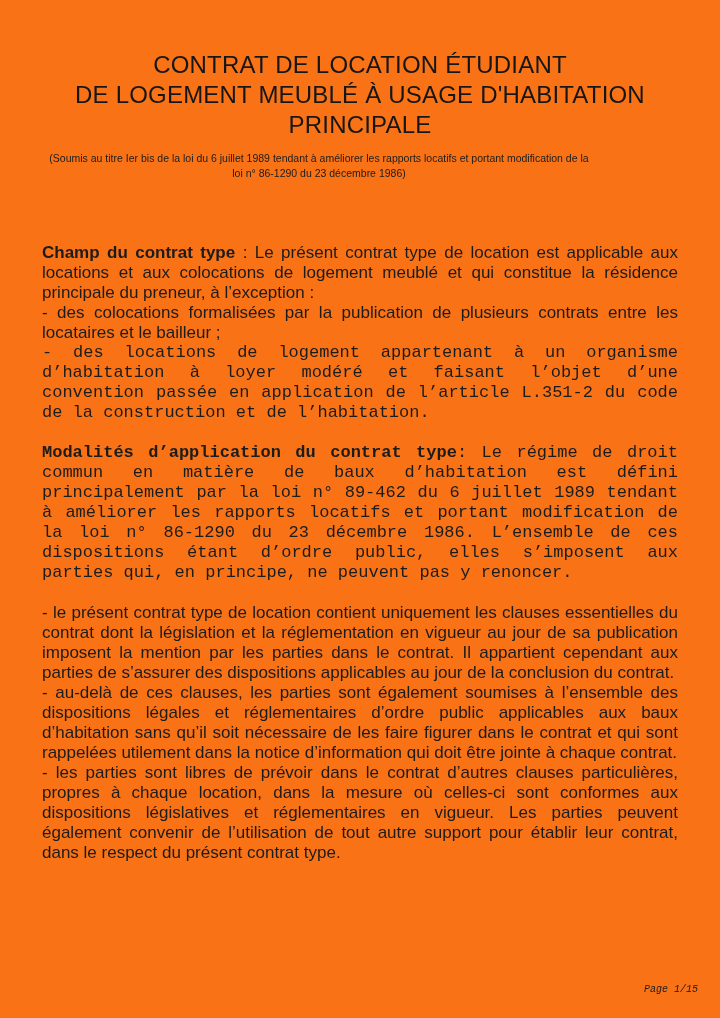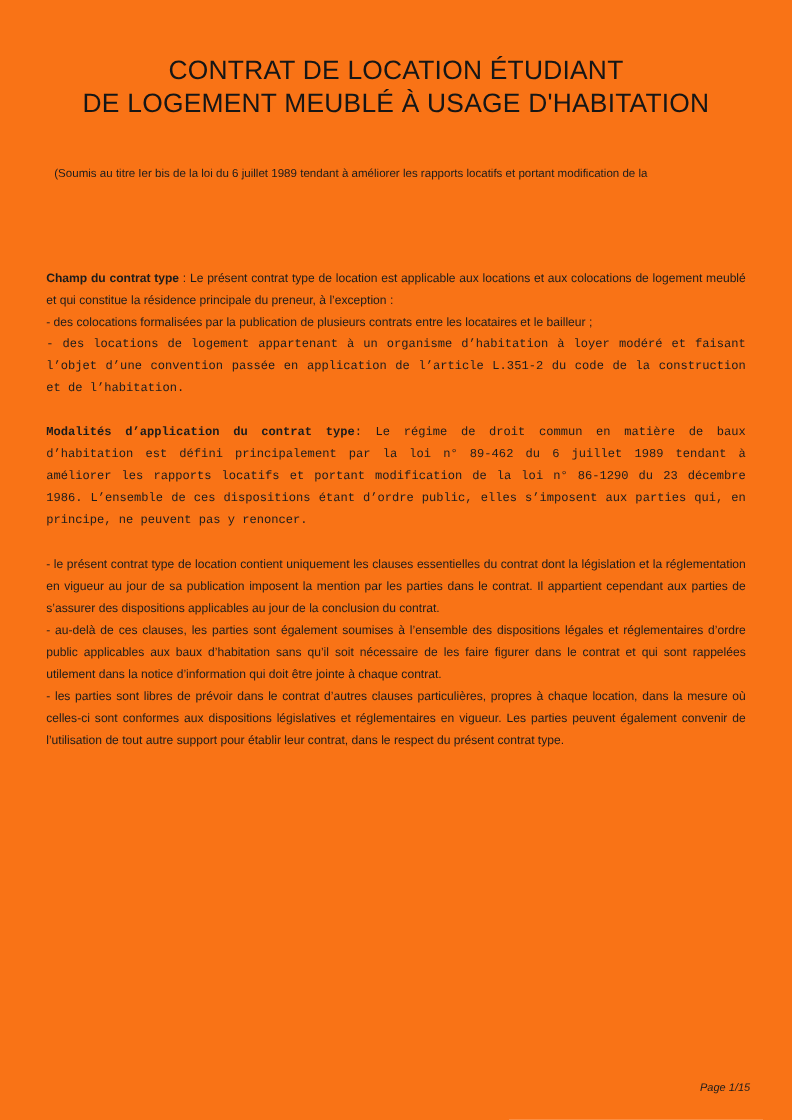--- a/index.html
+++ b/index.html
@@ -42,49 +42,52 @@
     text-align: center;
     font-size: 10.5px;
     line-height: 15px;
     color: #1c1c1c;
   }
   .doc-body {
     position: absolute;
     left: 42px;
     top: 243px;
     width: 636px;
-    font-size: 11px;
+    font-size: 17px;
     line-height: 20px;
     text-align: justify;
     color: #1c1c1c;
   }
   .para { text-align: justify; }
   .para-gap { margin-bottom: 20px; font-family: Liberation Mono, monospace; }
   .lead { font-weight: 700; }
   .page-footer {
     position: absolute;
     top: 984px;
-    right: 38px;
+    right: 22px;
     font-size: 10px;
     font-style: italic;
     color: #1c1c1c;
+    font-family: Liberation Mono, monospace;
   }
 </style>
 </head>
 <body>
 
 <div class="page">
 
   <div class="doc-title">
     <div>CONTRAT DE LOCATION ÉTUDIANT</div>
     <div>DE LOGEMENT MEUBLÉ À USAGE D'HABITATION</div>
+    <div>PRINCIPALE</div>
   </div>
 
   <div class="doc-subtitle">
     <div>(Soumis au titre Ier bis de la loi du 6 juillet 1989 tendant à améliorer les rapports locatifs et portant modification de la</div>
+    <div>loi n° 86-1290 du 23 décembre 1986)</div>
   </div>
 
   <div class="doc-body">
 
     <div class="section">
       <div class="para"><span class="lead">Champ du contrat type</span><span> : Le présent contrat type de location est applicable aux locations et aux colocations de logement meublé et qui constitue la résidence principale du preneur, à l’exception :</span></div>
       <div class="para">- des colocations formalisées par la publication de plusieurs contrats entre les locataires et le bailleur ;</div>
       <div class="para para-gap">- des locations de logement appartenant à un organisme d’habitation à loyer modéré et faisant l’objet d’une convention passée en application de l’article L.351-2 du code de la construction et de l’habitation.</div>
     </div>
 

